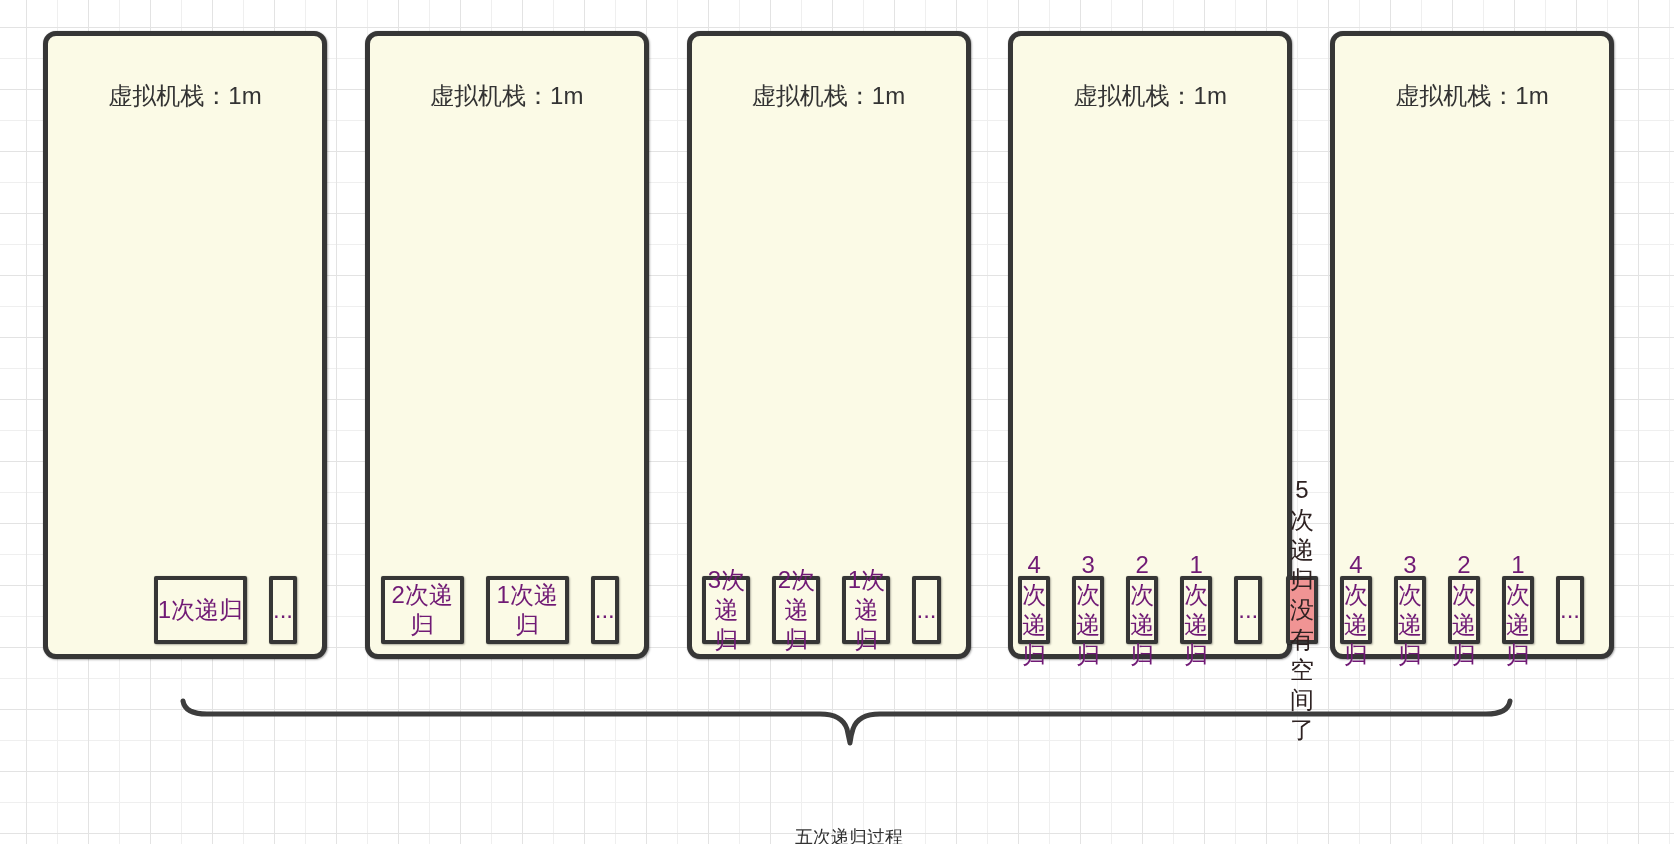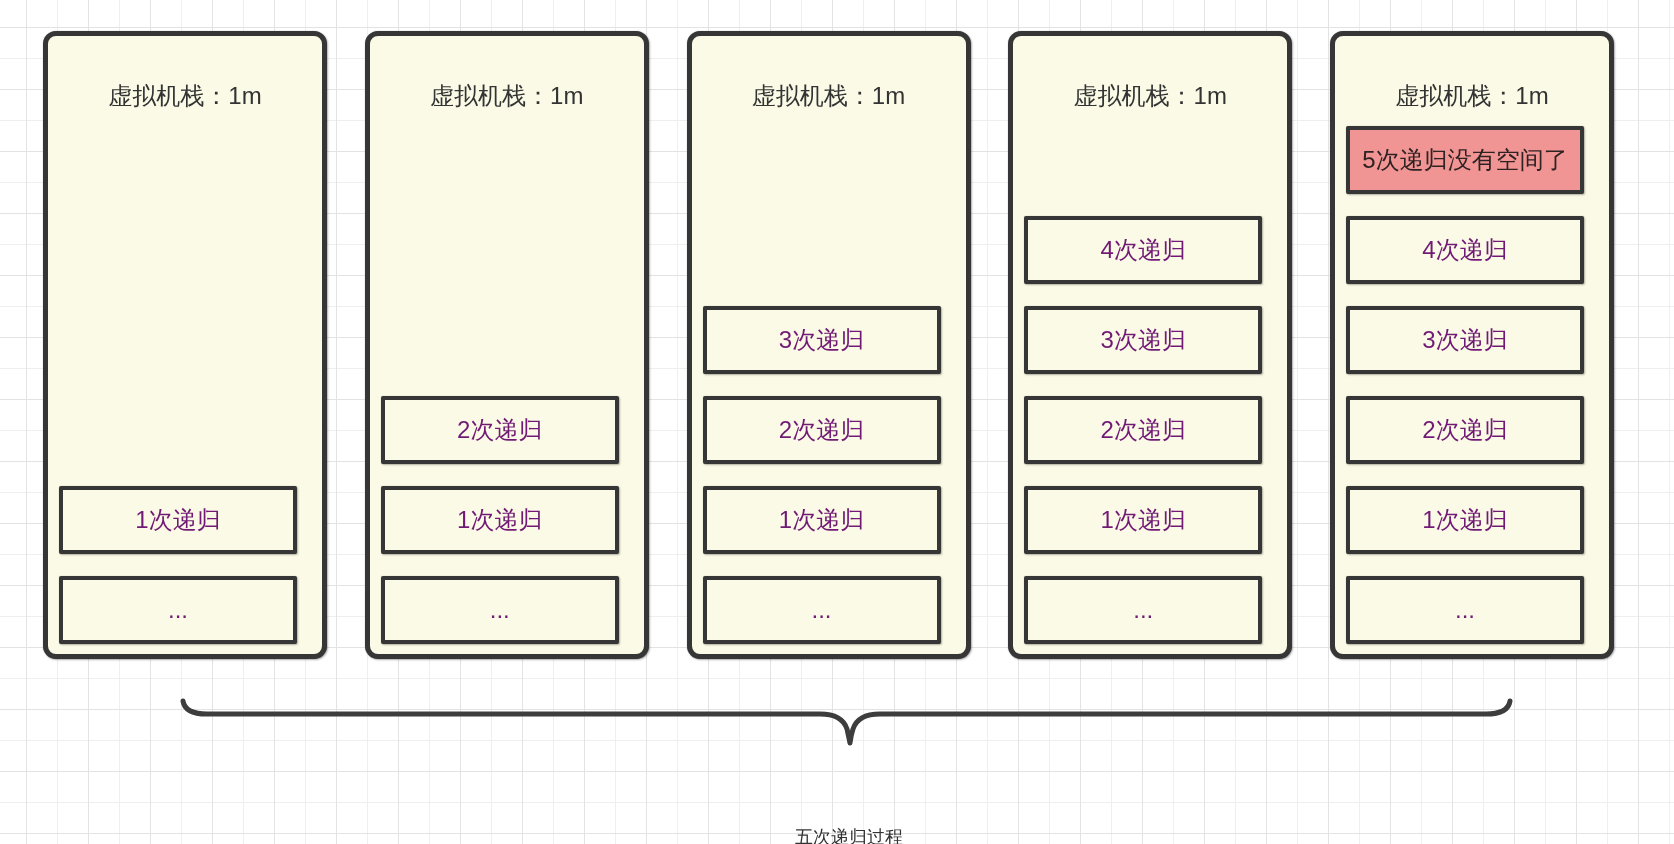--- a/index.html
+++ b/index.html
@@ -50,21 +50,21 @@
     top: 44px;
     left: 0;
     right: 0;
     text-align: center;
     font-size: 24px;
     color: #333333;
     white-space: nowrap;
   }
   .frames {
     display: flex;
-    flex-direction: column;
+    flex-direction: row;
     justify-content: flex-end;
     gap: 22px;
   }
   .frame {
     box-sizing: border-box;
     height: 68px;
     border: 4px solid var(--border-col, #363636);
     border-radius: 2px;
     background: var(--frame-fill, #FBFAE6);
     box-shadow: 1px 1px 2px rgba(0,0,0,0.28), 0 0 1px rgba(0,0,0,0.3);

